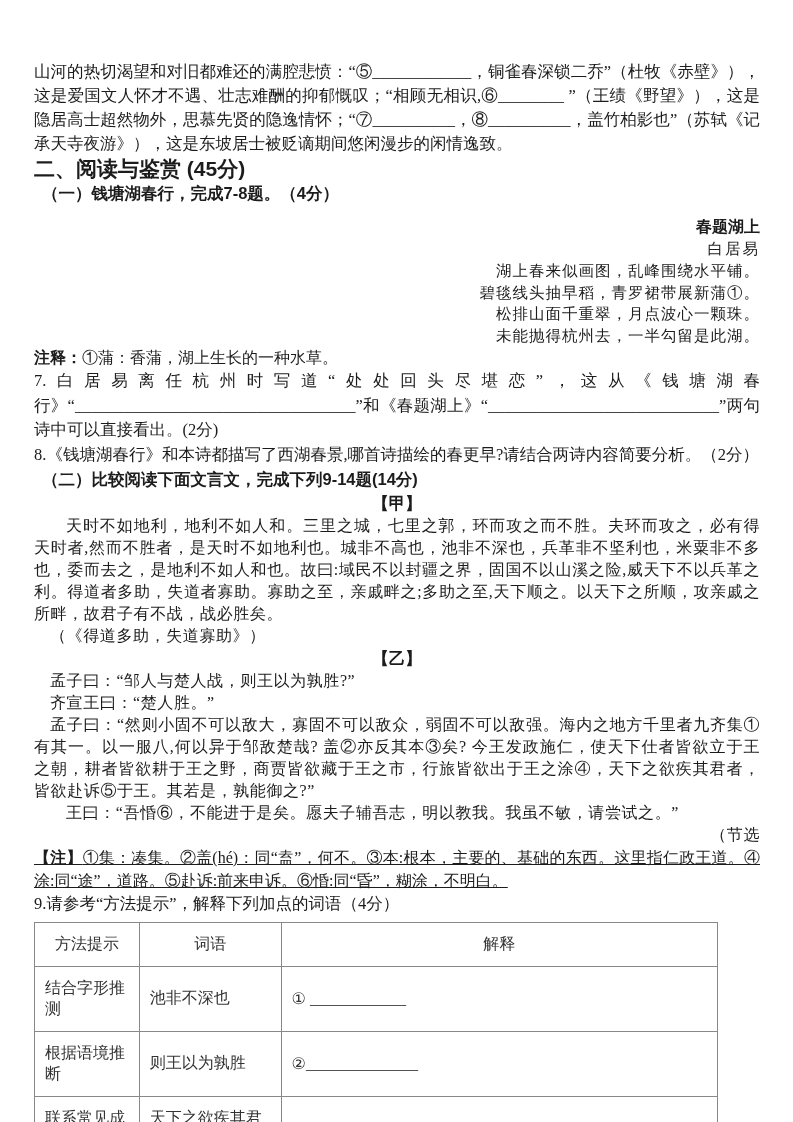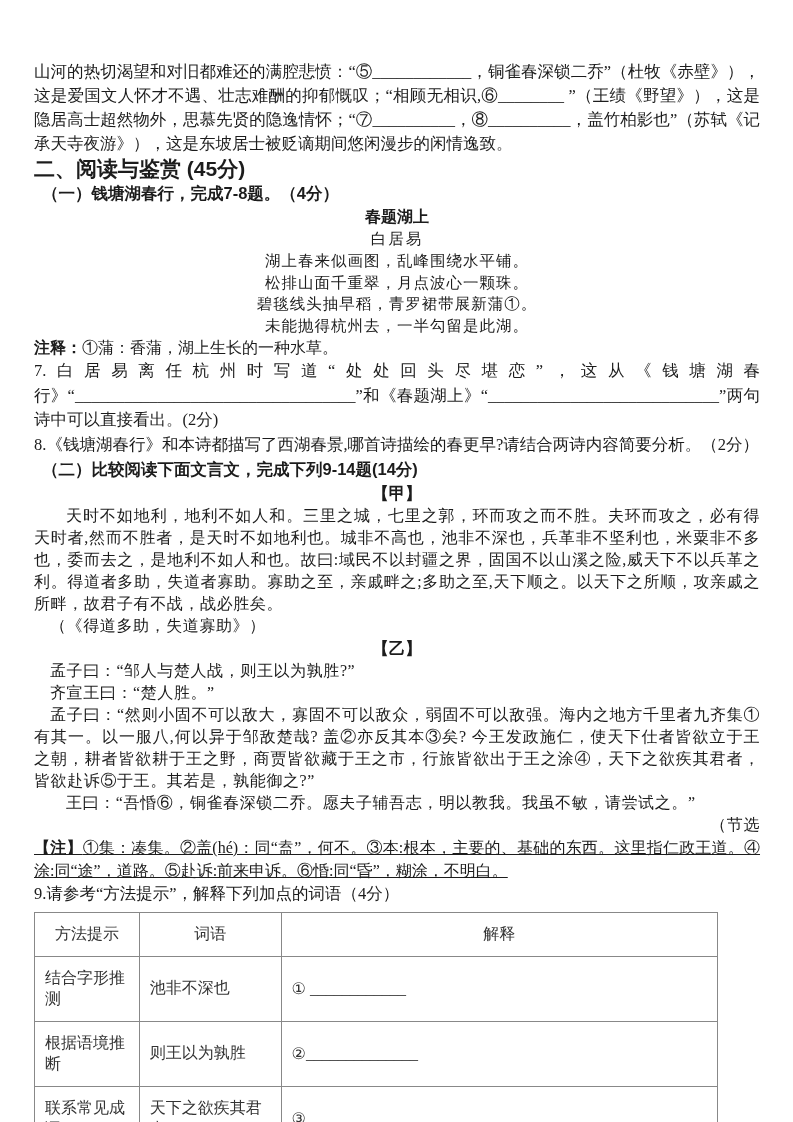--- a/index.html
+++ b/index.html
@@ -20,21 +20,21 @@
   }
   .sec-title {
     font-weight: bold; font-size: 21px; line-height: 25px;
     font-family: "Liberation Sans", "DejaVu Sans", sans-serif;
   }
   .part-title {
     font-weight: bold; font-size: 16.5px; line-height: 25px;
     padding-left: 8px;
     font-family: "Liberation Sans", "DejaVu Sans", sans-serif;
   }
-  .poem-block { text-align: center; }
+  .poem-block { text-align: right; margin-top: 10px; }
   .poem-title { font-weight: bold; font-size: 16px; line-height: 22px;
     font-family: "Liberation Sans", "DejaVu Sans", sans-serif; }
   .poem-author { font-size: 15.5px; line-height: 22px; letter-spacing: 2px; }
   .poem-line { font-size: 15.5px; line-height: 21.5px; letter-spacing: 1px; }
 
   .note-line { font-size: 16px; line-height: 23px; }
   .bold { font-weight: bold; font-family: "Liberation Sans", "DejaVu Sans", sans-serif; }
 
   .question { font-size: 16.5px; line-height: 24.5px; text-align: justify; }
 
@@ -77,41 +77,41 @@
 
   <p class="body-text">山河的热切渴望和对旧都难还的满腔悲愤：“⑤____________，铜雀春深锁二乔”（杜牧《赤壁》），这是爱国文人怀才不遇、壮志难酬的抑郁慨叹；“相顾无相识,⑥________ ”（王绩《野望》），这是隐居高士超然物外，思慕先贤的隐逸情怀；“⑦__________，⑧__________，盖竹柏影也”（苏轼《记承天寺夜游》），这是东坡居士被贬谪期间悠闲漫步的闲情逸致。</p>
 
   <h2 class="sec-title">二、阅读与鉴赏 (45分)</h2>
   <h3 class="part-title">（一）钱塘湖春行，完成7-8题。（4分）</h3>
 
   <div class="poem-block">
     <div class="poem-title">春题湖上</div>
     <div class="poem-author">白居易</div>
     <div class="poem-line">湖上春来似画图，乱峰围绕水平铺。</div>
+    <div class="poem-line">碧毯线头抽早稻，青罗裙带展新蒲①。</div>
     <div class="poem-line">松排山面千重翠，月点波心一颗珠。</div>
-    <div class="poem-line">碧毯线头抽早稻，青罗裙带展新蒲①。</div>
     <div class="poem-line">未能抛得杭州去，一半勾留是此湖。</div>
   </div>
 
   <p class="note-line"><span class="bold">注释：</span><span>①蒲：香蒲，湖上生长的一种水草。</span></p>
 
   <p class="question">7.白居易离任杭州时写道“处处回头尽堪恋”，这从《钱塘湖春行》“__________________________________”和《春题湖上》“____________________________”两句诗中可以直接看出。(2分)</p>
   <p class="question">8.《钱塘湖春行》和本诗都描写了西湖春景,哪首诗描绘的春更早?请结合两诗内容简要分析。（2分）</p>
 
   <h3 class="part-title">（二）比较阅读下面文言文，完成下列9-14题(14分)</h3>
 
   <div class="center-label">【甲】</div>
   <p class="kaiti indent-2">天时不如地利，地利不如人和。三里之城，七里之郭，环而攻之而不胜。夫环而攻之，必有得天时者,然而不胜者，是天时不如地利也。城非不高也，池非不深也，兵革非不坚利也，米粟非不多也，委而去之，是地利不如人和也。故曰:域民不以封疆之界，固国不以山溪之险,威天下不以兵革之利。得道者多助，失道者寡助。寡助之至，亲戚畔之;多助之至,天下顺之。以天下之所顺，攻亲戚之所畔，故君子有不战，战必胜矣。</p>
   <p class="kaiti indent-1">（《得道多助，失道寡助》）</p>
 
   <div class="center-label">【乙】</div>
   <p class="kaiti indent-1">孟子曰：“邹人与楚人战，则王以为孰胜?”</p>
   <p class="kaiti indent-1">齐宣王曰：“楚人胜。”</p>
   <p class="kaiti indent-1">孟子曰：“然则小固不可以敌大，寡固不可以敌众，弱固不可以敌强。海内之地方千里者九齐集①有其一。以一服八,何以异于邹敌楚哉? 盖②亦反其本③矣? 今王发政施仁，使天下仕者皆欲立于王之朝，耕者皆欲耕于王之野，商贾皆欲藏于王之市，行旅皆欲出于王之涂④，天下之欲疾其君者，皆欲赴诉⑤于王。其若是，孰能御之?”</p>
-  <p class="kaiti indent-2">王曰：“吾惛⑥，铜雀春深锁二乔。愿夫子辅吾志，明以教我。我虽不敏，请尝试之。”</p>
+  <p class="kaiti indent-2">王曰：“吾惛⑥，不能进于是矣。愿夫子辅吾志，明以教我。我虽不敏，请尝试之。”</p>
   <div class="kaiti right">（节选</div>
 
   <p class="notes-para"><span class="bold">【注】</span><span>①集：凑集。②盖(hé)：同“盍”，何不。③本:根本，主要的、基础的东西。这里指仁政王道。④涂:同“途”，道路。⑤赴诉:前来申诉。⑥惛:同“昏”，糊涂，不明白。</span></p>
 
   <p class="question">9.请参考“方法提示”，解释下列加点的词语（4分）</p>
 
   <table class="method-table">
     <colgroup>
       <col class="col-method">
         <col class="col-word">

